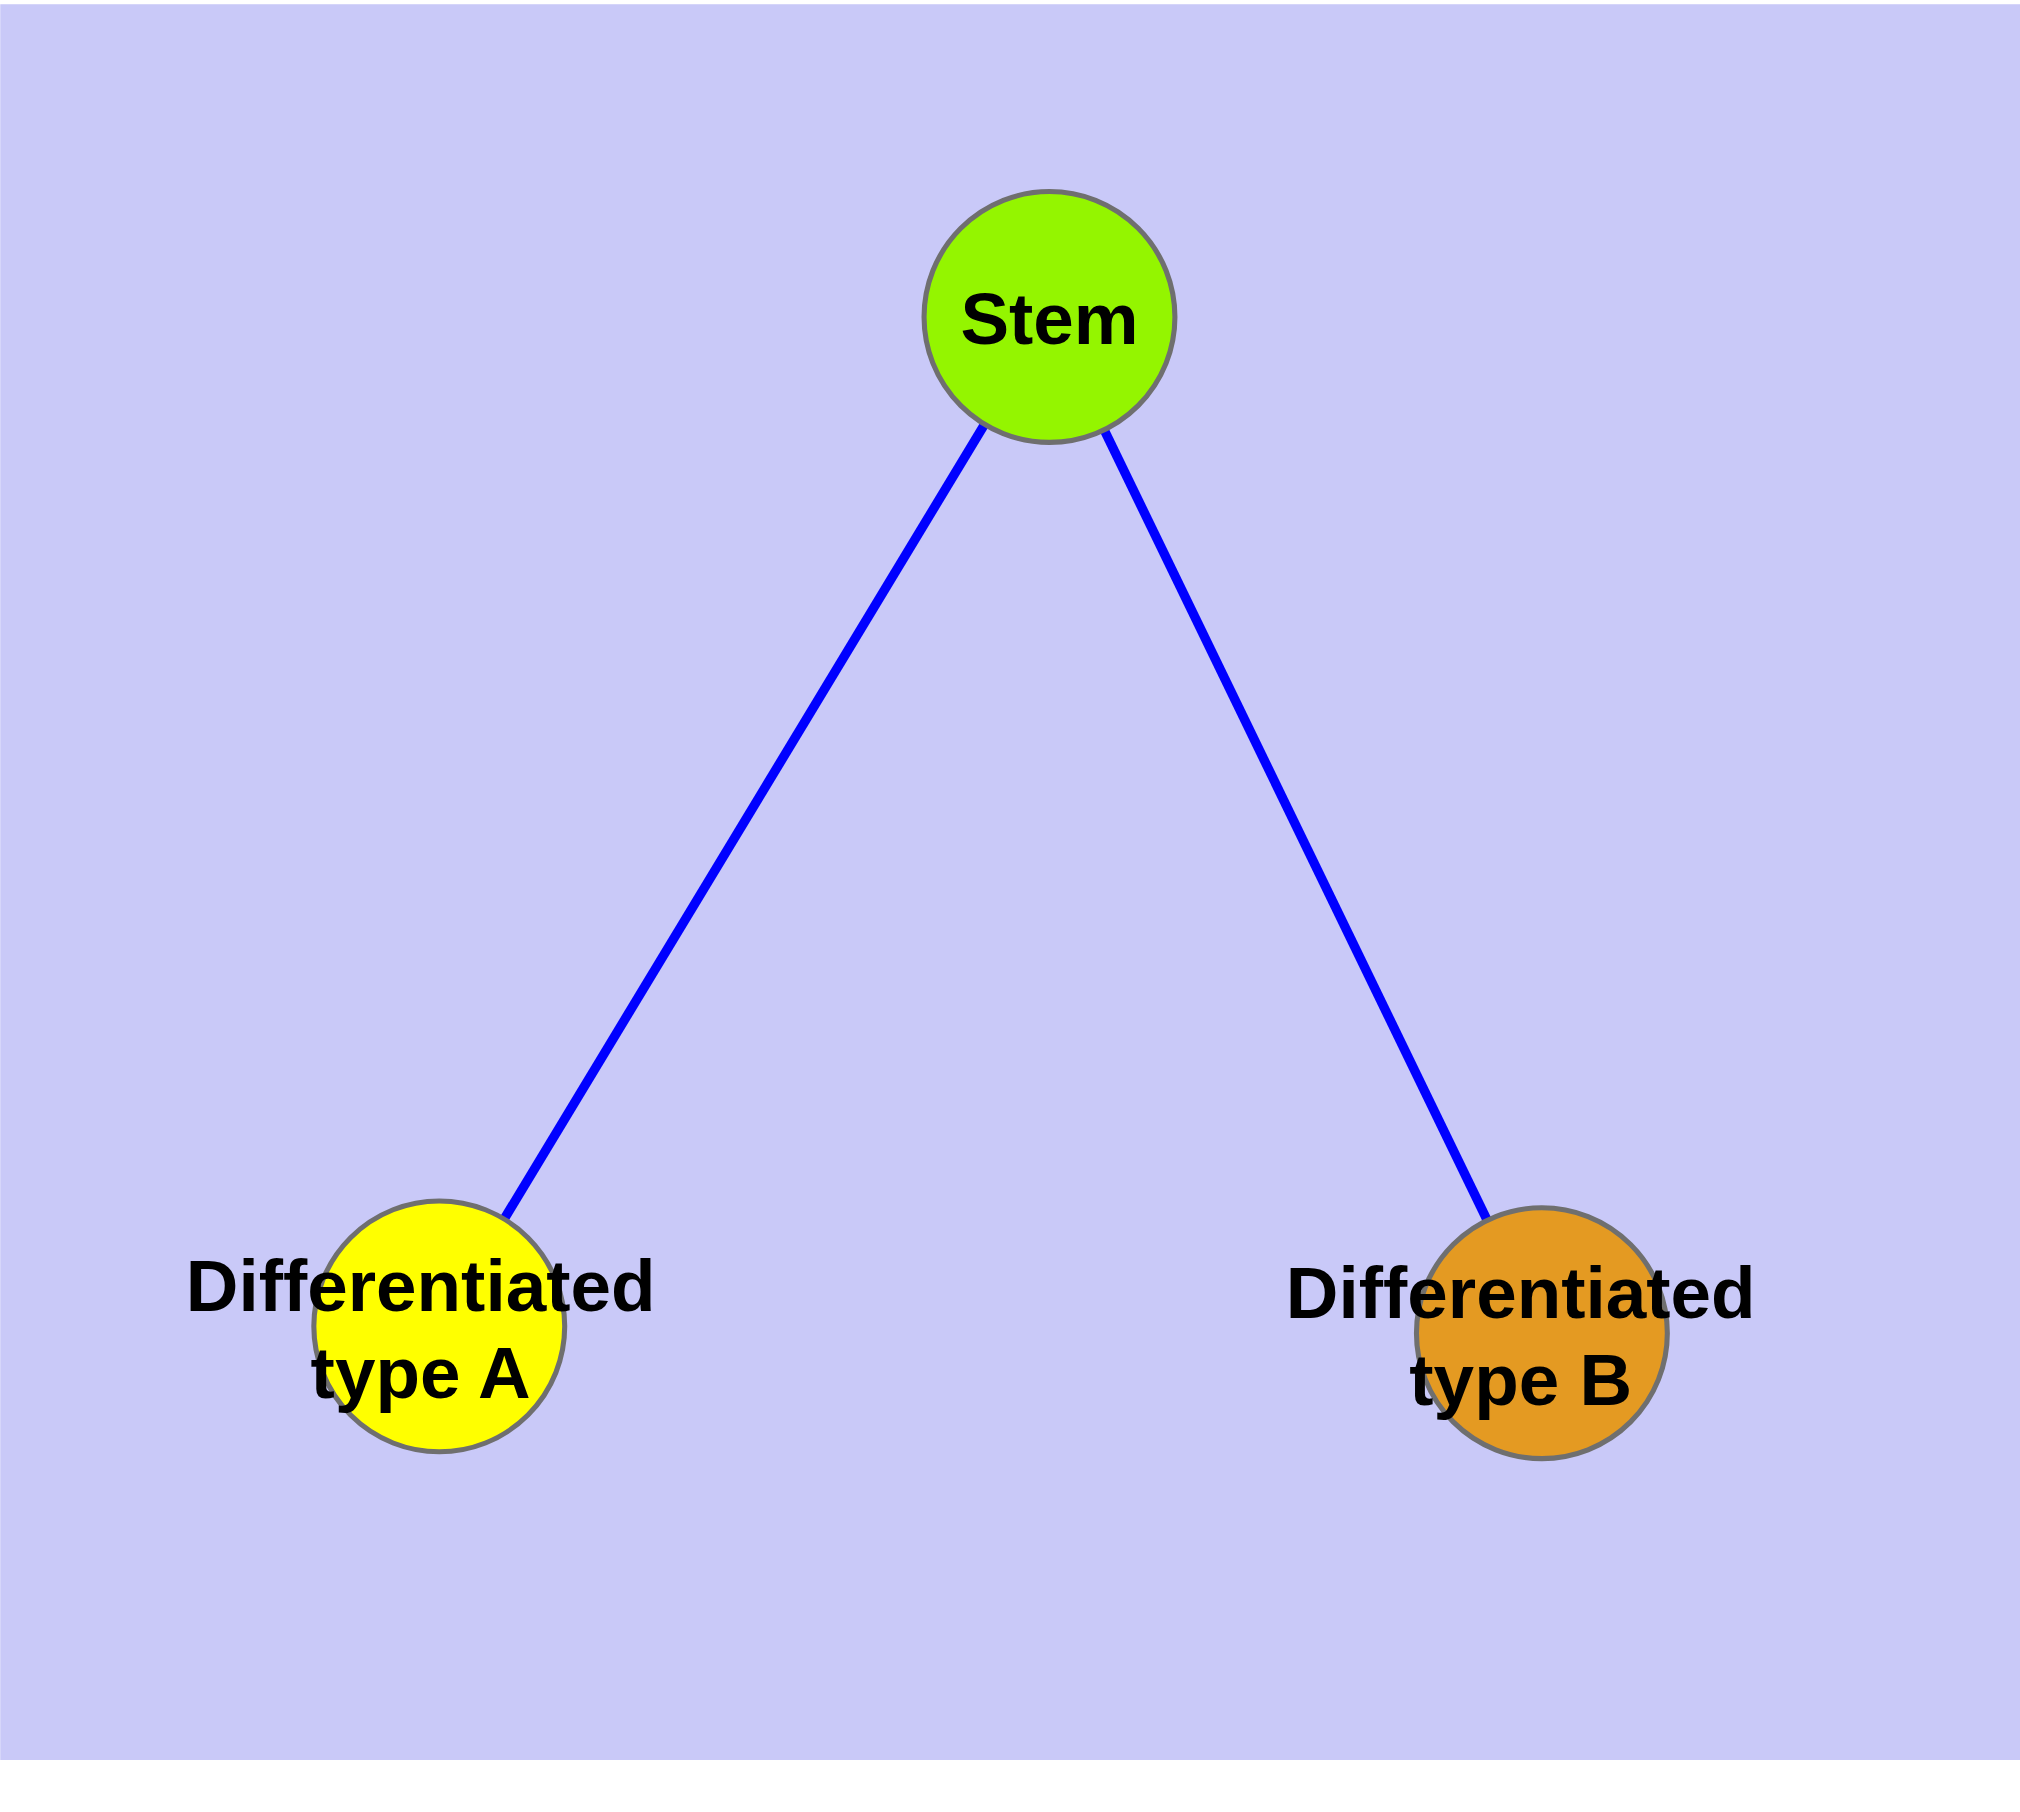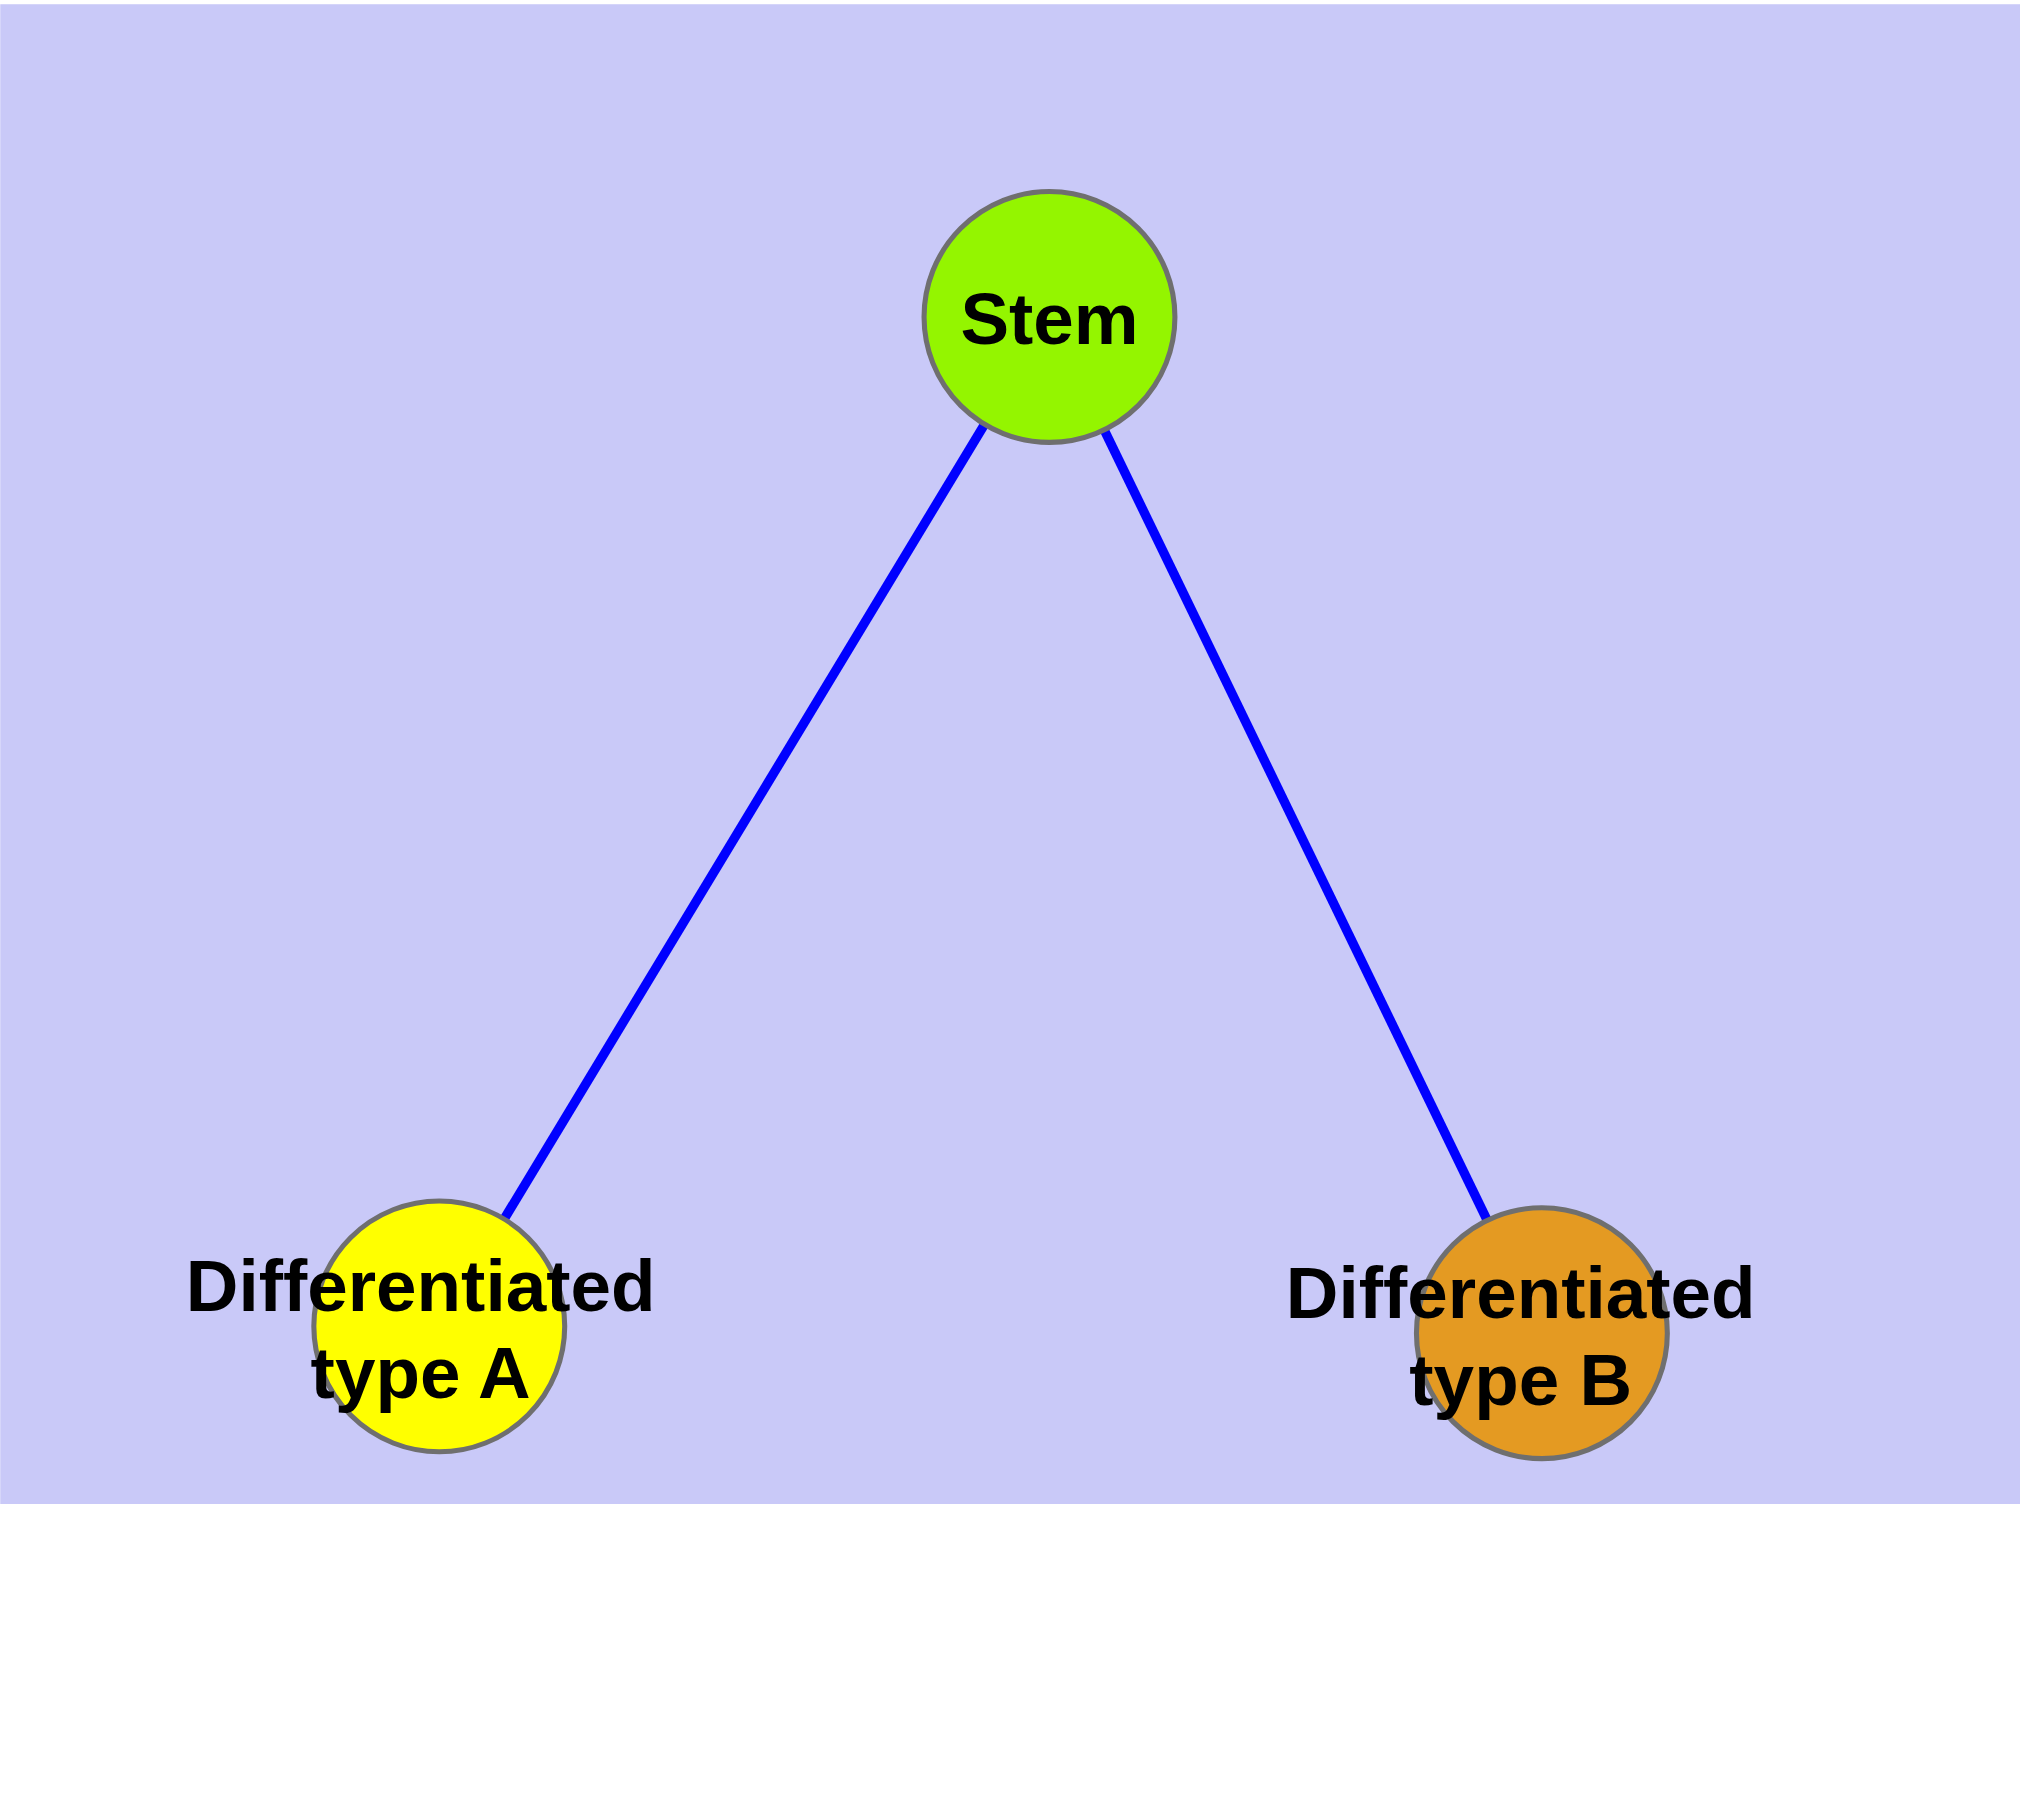--- a/index.html
+++ b/index.html
@@ -3,21 +3,21 @@
 <meta charset="utf-8">
 <style>
   html, body {
     margin: 0;
     padding: 0;
     background: #FFFFFF;
   }
   .canvas-wrap {
     position: relative;
     width: 2021px;
-    height: 1504px;
+    height: 1760px;
     overflow: hidden;
   }
   svg {
     display: block;
   }
   .edge {
     stroke-width: 11px;
     fill: none;
   }
   .node-circle {

